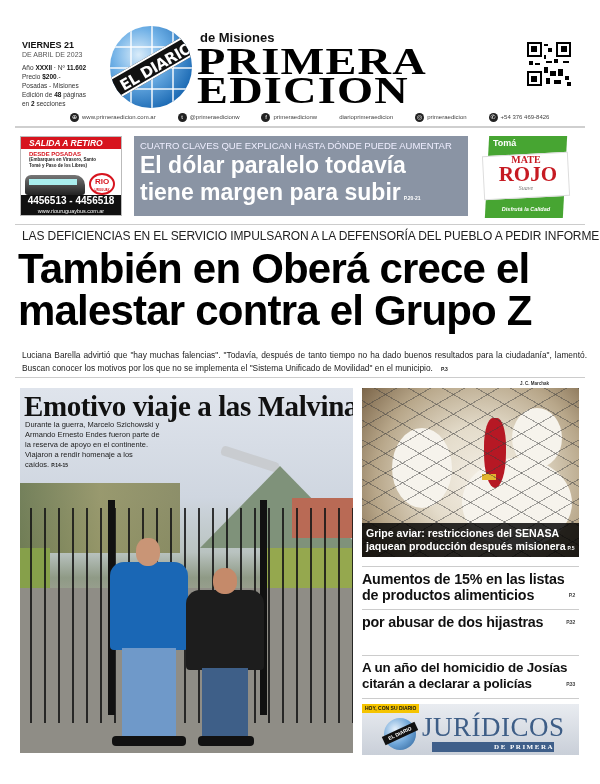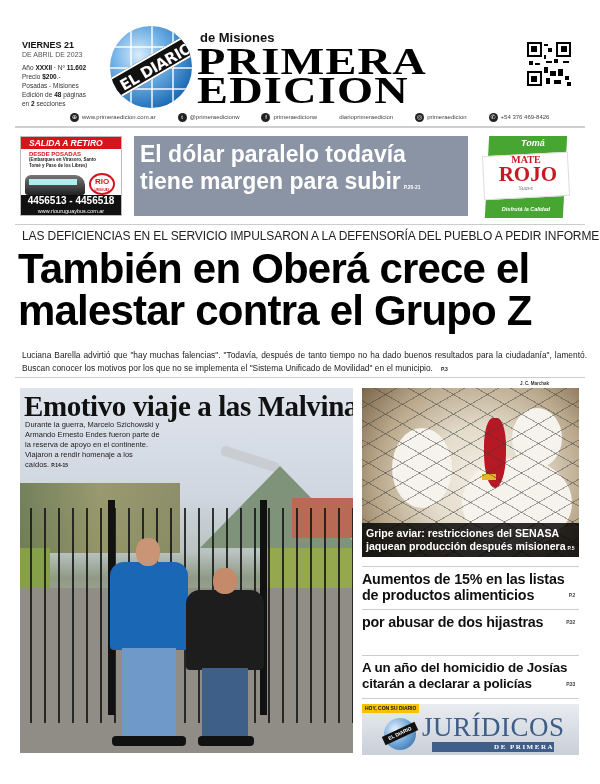--- a/index.html
+++ b/index.html
@@ -51,21 +51,21 @@
   .ad-bus .phone { position: absolute; left: 0; right: 0; bottom: 8px; background: #111; color: #fff; font-weight: bold; font-size: 10px; text-align: center; height: 12px; line-height: 12px; margin-top: 32px; }
   .ad-bus .web { position: absolute; left: 0; right: 0; bottom: 0; background: #111; color: #fff; font-size: 5.5px; text-align: center; height: 8px; line-height: 8px; }
 
   .teaser { left: 134px; top: 136px; width: 334px; height: 80px; background: #8a94a4; padding: 4px 6px; color: #fff; }
   .teaser .kicker { font-size: 9.5px; letter-spacing: 0; white-space: nowrap; color: #eef; }
   .teaser .head { font-size: 23px; font-weight: bold; line-height: 26px; margin-top: 1px; white-space: nowrap; }
   .teaser .pg { font-size: 5px; font-weight: bold; vertical-align: baseline; margin-left: 3px; }
 
   .ad-mate { left: 481px; top: 134px; width: 90px; height: 84px; background: #fff; overflow: hidden; }
   .ad-mate .green { position: absolute; left: 6px; top: 2px; width: 78px; height: 82px; background: #47a532; transform: skewX(-3deg); }
-  .ad-mate .toma { position: absolute; left: 12px; top: 4px; color: #fff; font-style: italic; font-weight: bold; font-size: 9px; margin-left: 28px; }
+  .ad-mate .toma { position: absolute; left: 12px; top: 4px; color: #fff; font-weight: bold; font-size: 9px; }
   .ad-mate .ribbon { position: absolute; left: 2px; top: 20px; width: 86px; height: 44px; background: #fff; border: 1px solid #ddd; transform: rotate(-3deg); }
   .ad-mate .mate { position: absolute; left: 14px; top: 20px; width: 62px; text-align: center; color: #c61a22; font-family: "Liberation Serif", serif; font-weight: bold; font-size: 10px; line-height: 12px; }
   .ad-mate .rojo { position: absolute; left: 14px; top: 31px; width: 62px; text-align: right; color: #c61a22; font-family: "Liberation Serif", serif; font-weight: bold; font-size: 21px; line-height: 18px; }
   .ad-mate .suave { position: absolute; left: 14px; top: 51px; width: 62px; text-align: center; color: #777; font-style: italic; font-size: 6px; font-family: "Liberation Serif", serif; }
   .ad-mate .disfr { position: absolute; left: 10px; top: 72px; width: 70px; text-align: center; color: #fff; font-weight: bold; font-size: 5.5px; font-style: italic; }
 
   .rule2 { left: 15px; top: 224px; width: 570px; height: 1px; background: #ccc; }
 
   
   .lead-kicker { left: 22px; top: 229px; font-size: 12px; white-space: nowrap; color: #222; letter-spacing: -0.1px; }
@@ -213,20 +213,21 @@
   <div class="top">SALIDA A RETIRO 17HS.</div>
   <div class="desde">DESDE POSADAS</div>
   <div class="small">(Embarques en Virasoro, Santo Tomé y Paso de los Libres)</div>
   <div class="bus"></div>
   <div class="rio"><span>RIO</span><small>URUGUAY</small></div>
   <div class="phone">4456513 - 4456518</div>
   <div class="web">www.riouruguaybus.com.ar</div>
 </div>
 
 <div class="abs teaser">
+  <div class="kicker">CUATRO CLAVES QUE EXPLICAN HASTA DÓNDE PUEDE AUMENTAR</div>
   <div class="head">El dólar paralelo todavía</div>
   <div class="head"><span>tiene margen para subir</span><span class="pg">P.20-21</span></div>
 </div>
 
 <div class="abs ad-mate">
   <div class="green"></div>
   <div class="toma">Tomá</div>
   <div class="ribbon"></div>
   <div class="mate">MATE</div>
   <div class="rojo">ROJO</div>

